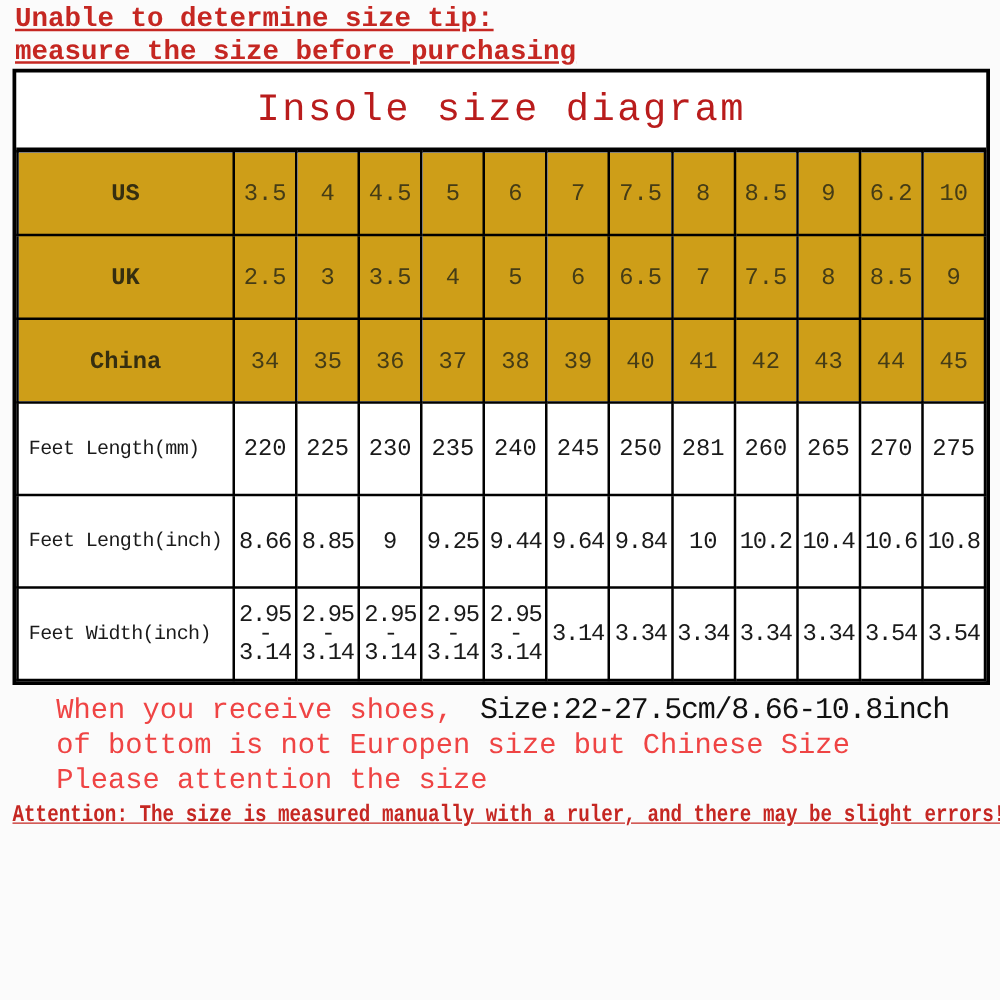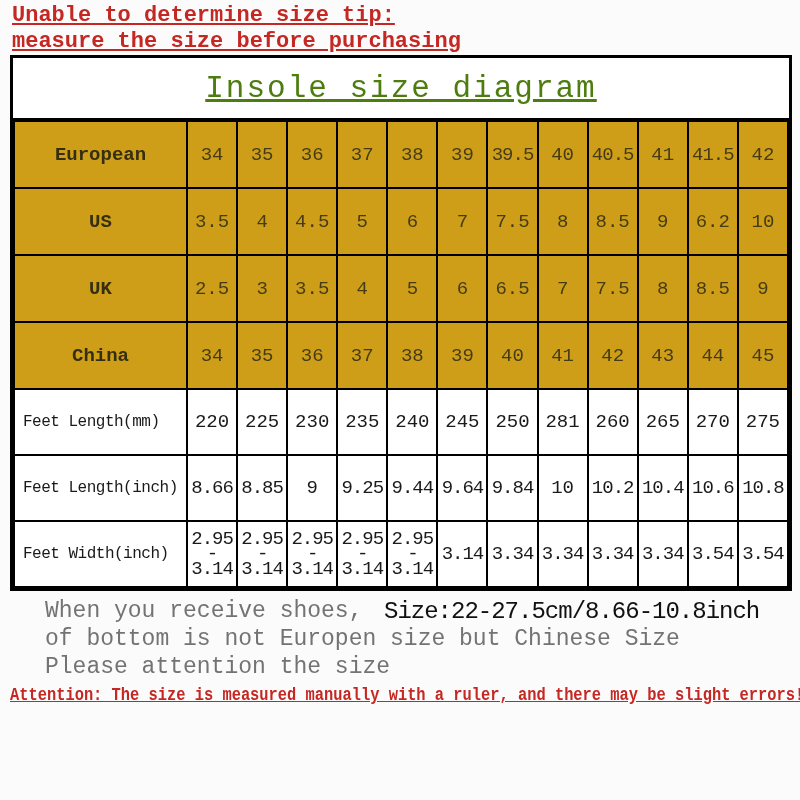--- a/index.html
+++ b/index.html
@@ -29,38 +29,37 @@
     border: 3px solid #000;
     background: #fff;
   }
   .table-title {
     height: 62px;
     line-height: 62px;
     text-align: center;
     font-size: 31px;
     letter-spacing: 2px;
     border-bottom: 2px solid #000;
-    color: #4d7c0f;
-    text-decoration: underline;
+    color: #b91c1c;
   }
   table.size-table {
     width: 100%;
     border-collapse: collapse;
     table-layout: fixed;
   }
   table.size-table col.c-label { width: 173px; }
   table.size-table td {
     border: 2px solid #000;
     text-align: center;
     vertical-align: middle;
     font-size: 19px;
     padding: 0;
     overflow: hidden;
   }
-  tr[data-name="table-row"] { height: 66px; }
+  tr[data-name="table-row"] { height: 74px; }
   tr.gold { height: 67px; }
   tr.gold td { background: var(--gold, #ce9e18); color: #453c16; }
   tr.gold td.label { font-weight: bold; font-size: 19px; color: #352e10; }
   tr:not(.gold) td.label {
     text-align: left;
     padding-left: 8px;
     font-size: 16px;
     letter-spacing: -0.5px;
     white-space: nowrap;
   }
@@ -75,21 +74,21 @@
     padding-left: 4px;
   }
 
   
   .footer { position: relative; padding-top: 6px; }
   .footer .note-line {
     margin-left: 45px;
     font-size: 23px;
     line-height: 28px;
     white-space: nowrap;
-    color: #737373;
+    color: #ef4444;
   }
   .footer .size-range {
     position: absolute;
     left: 384px;
     top: 7px;
     font-size: 24px;
     letter-spacing: -1px;
     white-space: nowrap;
     color: #111;
   }
@@ -113,35 +112,20 @@
   <span class="line" data-name="warning-line-3">measure the size before purchasing</span>
 </div>
 
 <div class="table-box" data-name="size-chart">
   <div class="table-title" data-name="size-chart-title">Insole size diagram</div>
   <table class="size-table" data-name="size-table">
     <colgroup>
       <col class="c-label">
     </colgroup>
     <tbody data-name="size-table-body">
-        <tr data-name="table-row" class="gold">
-          <td class="label" data-name="row-label">European</td>
-          <td data-name="table-cell">34</td>
-          <td data-name="table-cell">35</td>
-          <td data-name="table-cell">36</td>
-          <td data-name="table-cell">37</td>
-          <td data-name="table-cell">38</td>
-          <td data-name="table-cell">39</td>
-          <td data-name="table-cell" class="md">39.5</td>
-          <td data-name="table-cell">40</td>
-          <td data-name="table-cell" class="md">40.5</td>
-          <td data-name="table-cell">41</td>
-          <td data-name="table-cell" class="md">41.5</td>
-          <td data-name="table-cell">42</td>
-        </tr>
         <tr data-name="table-row" class="gold">
           <td class="label" data-name="row-label">US</td>
           <td data-name="table-cell">3.5</td>
           <td data-name="table-cell">4</td>
           <td data-name="table-cell">4.5</td>
           <td data-name="table-cell">5</td>
           <td data-name="table-cell">6</td>
           <td data-name="table-cell">7</td>
           <td data-name="table-cell">7.5</td>
           <td data-name="table-cell">8</td>

